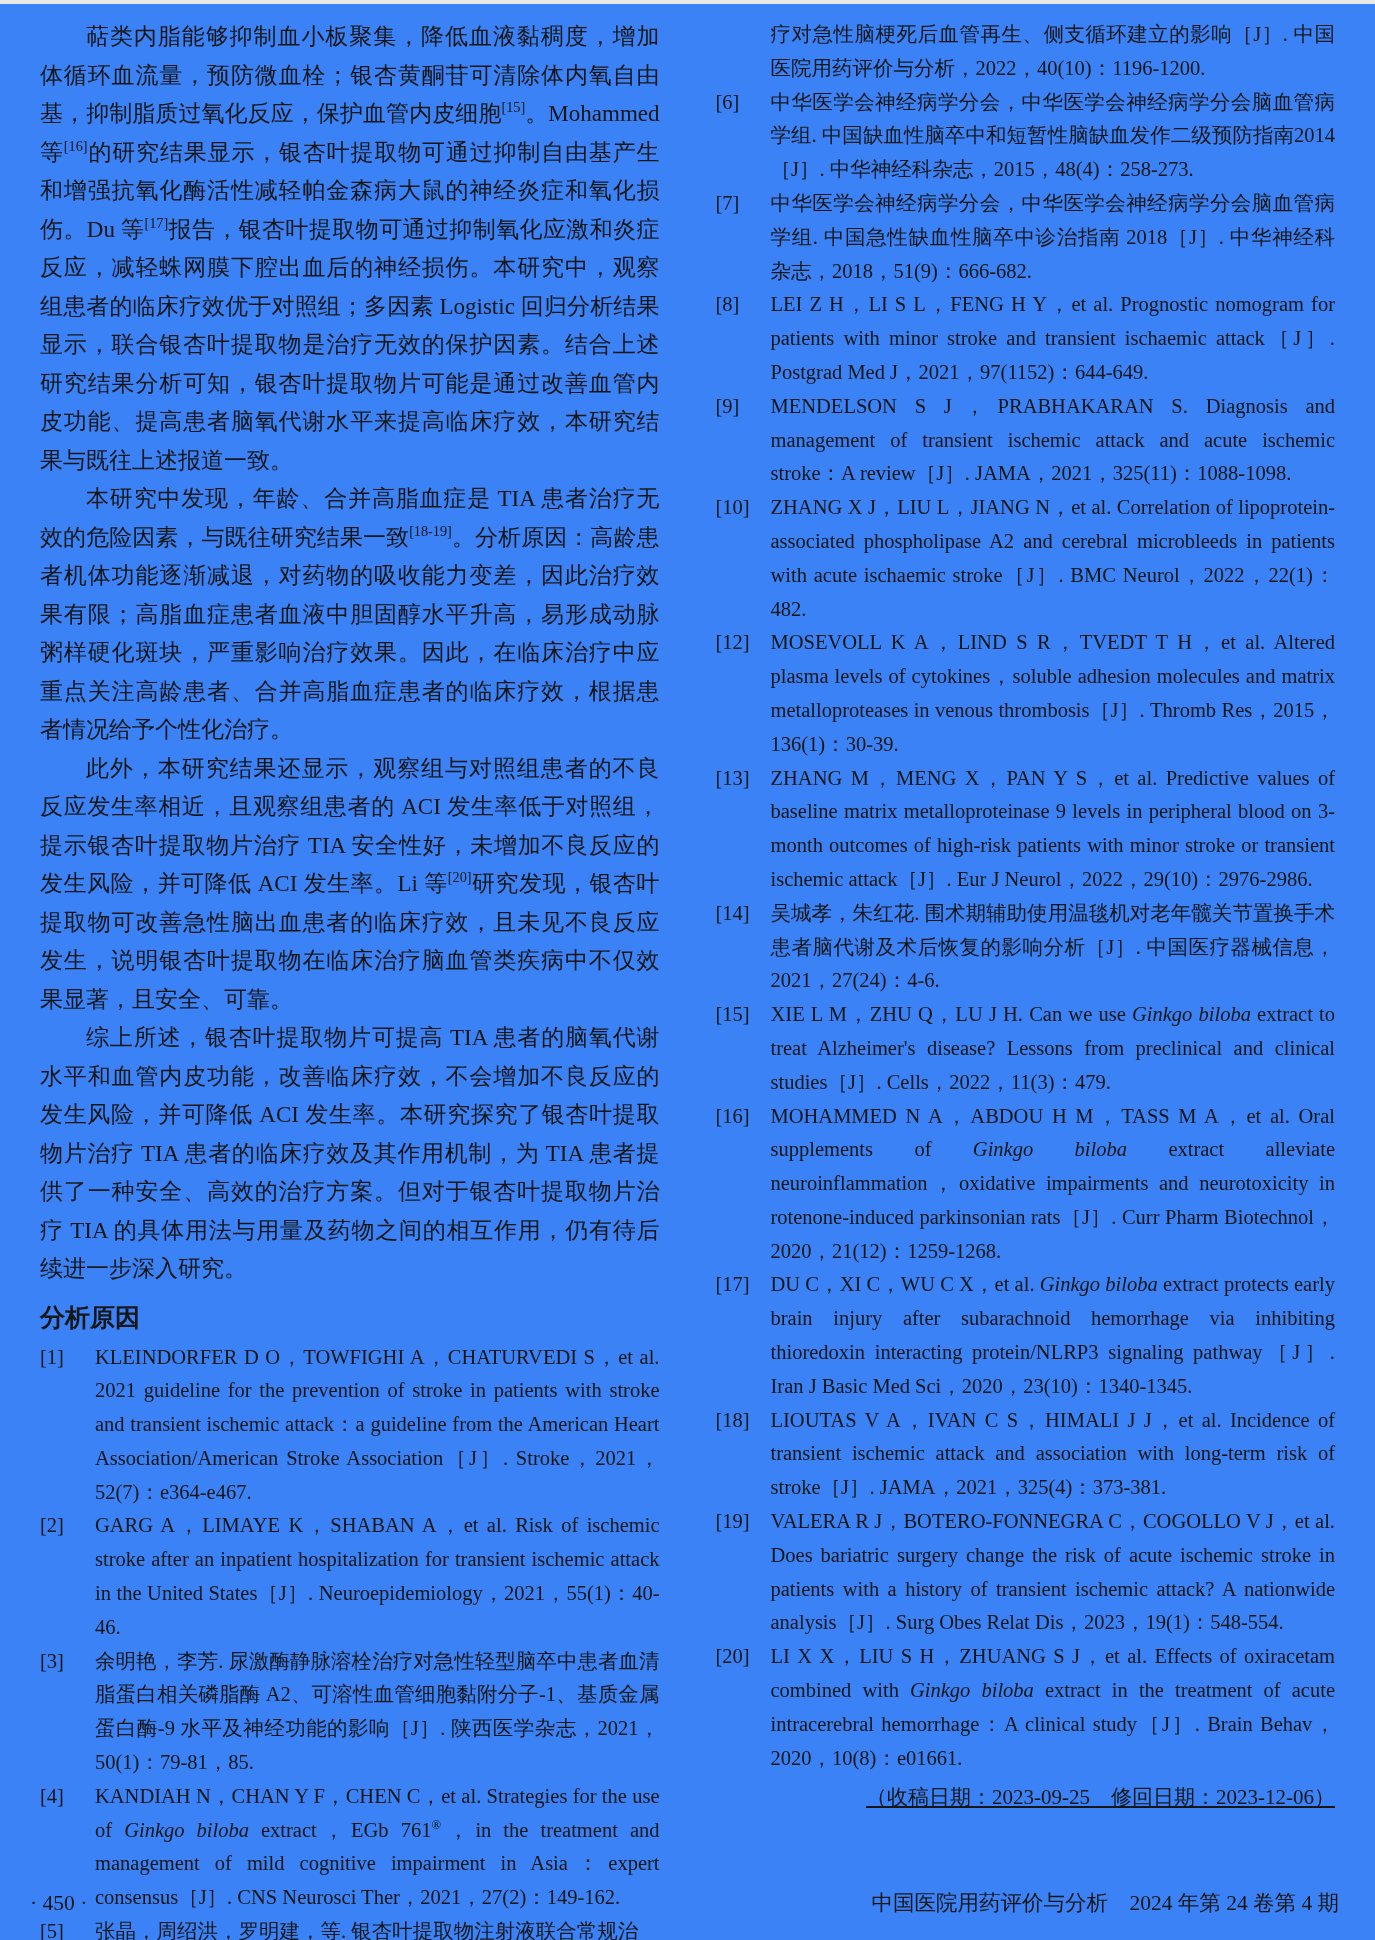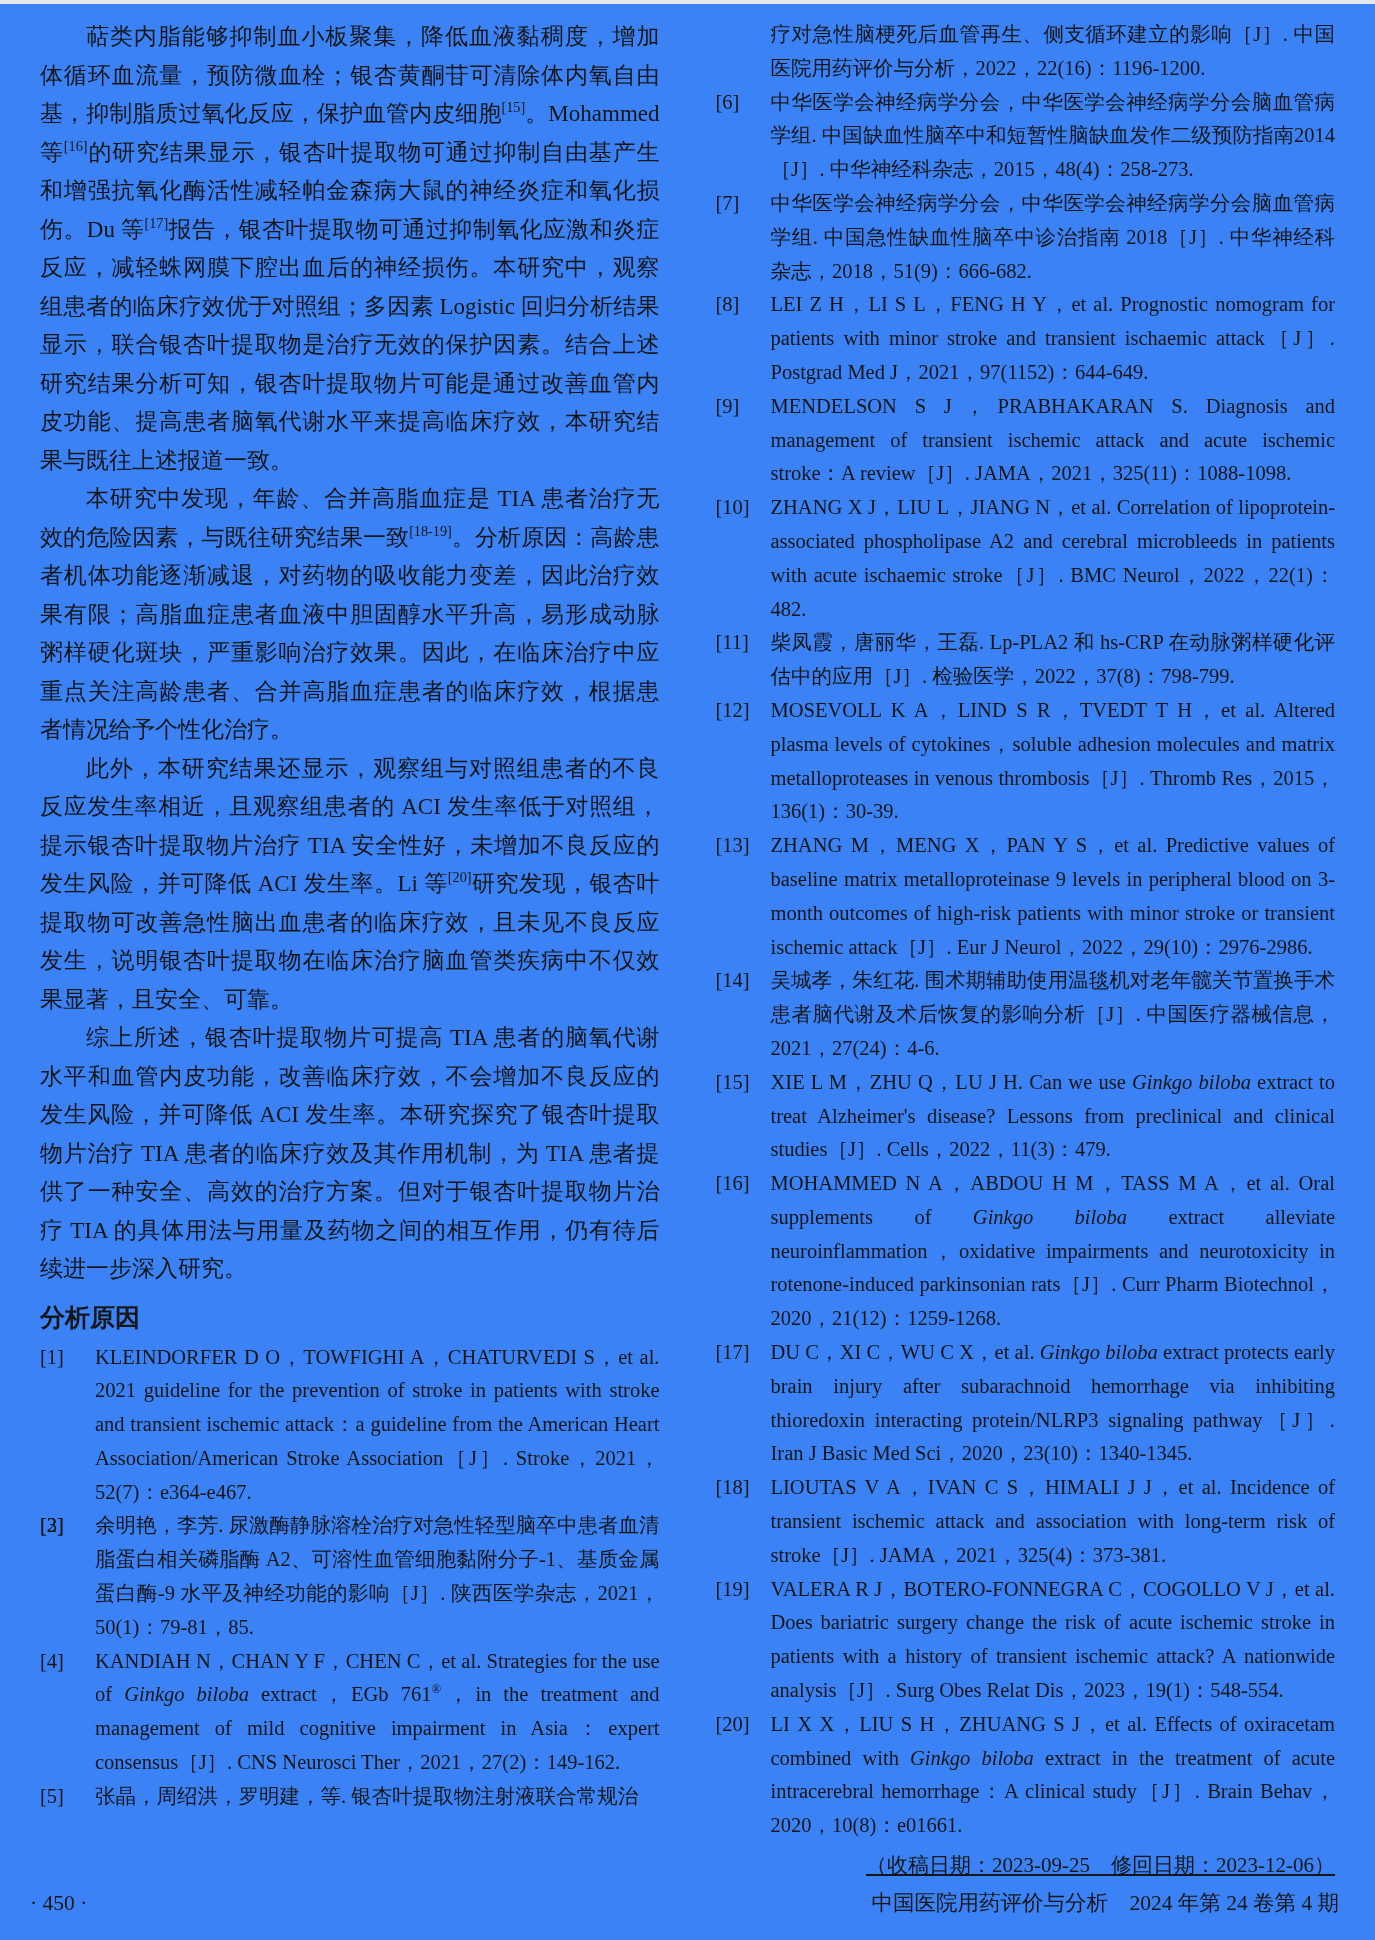--- a/index.html
+++ b/index.html
@@ -87,20 +87,21 @@
 
       <div>
 
           <div class="ref">
             <span class="ref-num">[1]</span>
             <span class="ref-text rich"><span>KLEINDORFER D O，TOWFIGHI A，CHATURVEDI S，et al. 2021 guideline for the prevention of stroke in patients with stroke and transient ischemic attack：a guideline from the American Heart Association/American Stroke Association［J］. Stroke，2021，52(7)：e364-e467.</span></span>
           </div>
 
           <div class="ref">
             <span class="ref-num">[2]</span>
+            <span class="ref-text rich"><span>GARG A，LIMAYE K，SHABAN A，et al. Risk of ischemic stroke after an inpatient hospitalization for transient ischemic attack in the United States［J］. Neuroepidemiology，2021，55(1)：40-46.</span></span>
           </div>
 
           <div class="ref">
             <span class="ref-num">[3]</span>
             <span class="ref-text rich"><span>余明艳，李芳. 尿激酶静脉溶栓治疗对急性轻型脑卒中患者血清脂蛋白相关磷脂酶 A2、可溶性血管细胞黏附分子-1、基质金属蛋白酶-9 水平及神经功能的影响［J］. 陕西医学杂志，2021，50(1)：79-81，85.</span></span>
           </div>
 
           <div class="ref">
             <span class="ref-num">[4]</span>
             <span class="ref-text rich"><span>KANDIAH N，CHAN Y F，CHEN C，et al. Strategies for the use of </span><i>Ginkgo biloba</i><span> extract，EGb 761</span><sup>®</sup><span>，in the treatment and management of mild cognitive impairment in Asia：expert consensus［J］. CNS Neurosci Ther，2021，27(2)：149-162.</span></span>
@@ -111,21 +112,21 @@
             <span class="ref-text rich"><span>张晶，周绍洪，罗明建，等. 银杏叶提取物注射液联合常规治</span></span>
           </div>
         </div>
     </div>
 
     <div class="col">
       <div>
 
           <div class="ref">
             <span class="ref-num"></span>
-            <span class="ref-text rich"><span>疗对急性脑梗死后血管再生、侧支循环建立的影响［J］. 中国医院用药评价与分析，2022，22(16)：1196-1200.</span></span>
+            <span class="ref-text rich"><span>疗对急性脑梗死后血管再生、侧支循环建立的影响［J］. 中国医院用药评价与分析，2022，40(10)：1196-1200.</span></span>
           </div>
 
           <div class="ref">
             <span class="ref-num">[6]</span>
             <span class="ref-text rich"><span>中华医学会神经病学分会，中华医学会神经病学分会脑血管病学组. 中国缺血性脑卒中和短暂性脑缺血发作二级预防指南2014［J］. 中华神经科杂志，2015，48(4)：258-273.</span></span>
           </div>
 
           <div class="ref">
             <span class="ref-num">[7]</span>
             <span class="ref-text rich"><span>中华医学会神经病学分会，中华医学会神经病学分会脑血管病学组. 中国急性缺血性脑卒中诊治指南 2018［J］. 中华神经科杂志，2018，51(9)：666-682.</span></span>
@@ -139,24 +140,20 @@
           <div class="ref">
             <span class="ref-num">[9]</span>
             <span class="ref-text rich"><span>MENDELSON S J，PRABHAKARAN S. Diagnosis and management of transient ischemic attack and acute ischemic stroke：A review［J］. JAMA，2021，325(11)：1088-1098.</span></span>
           </div>
 
           <div class="ref">
             <span class="ref-num">[10]</span>
             <span class="ref-text rich"><span>ZHANG X J，LIU L，JIANG N，et al. Correlation of lipoprotein-associated phospholipase A2 and cerebral microbleeds in patients with acute ischaemic stroke［J］. BMC Neurol，2022，22(1)：482.</span></span>
           </div>
 
-          <div class="ref">
-            <span class="ref-num">[11]</span>
-            <span class="ref-text rich"><span>柴凤霞，唐丽华，王磊. Lp-PLA2 和 hs-CRP 在动脉粥样硬化评估中的应用［J］. 检验医学，2022，37(8)：798-799.</span></span>
-          </div>
 
           <div class="ref">
             <span class="ref-num">[12]</span>
             <span class="ref-text rich"><span>MOSEVOLL K A，LIND S R，TVEDT T H，et al. Altered plasma levels of cytokines，soluble adhesion molecules and matrix metalloproteases in venous thrombosis［J］. Thromb Res，2015，136(1)：30-39.</span></span>
           </div>
 
           <div class="ref">
             <span class="ref-num">[13]</span>
             <span class="ref-text rich"><span>ZHANG M，MENG X，PAN Y S，et al. Predictive values of baseline matrix metalloproteinase 9 levels in peripheral blood on 3-month outcomes of high-risk patients with minor stroke or transient ischemic attack［J］. Eur J Neurol，2022，29(10)：2976-2986.</span></span>
           </div>

